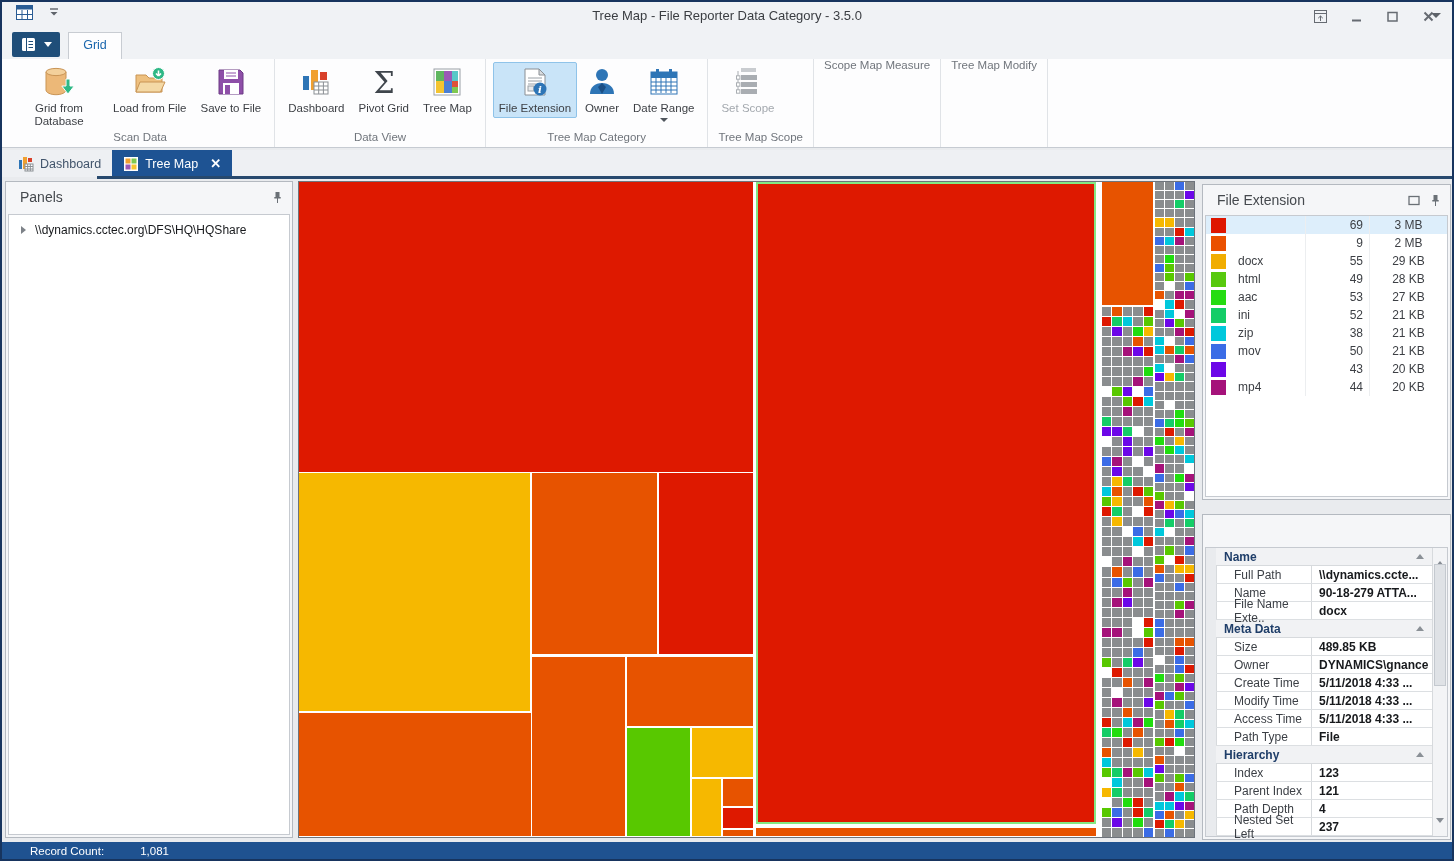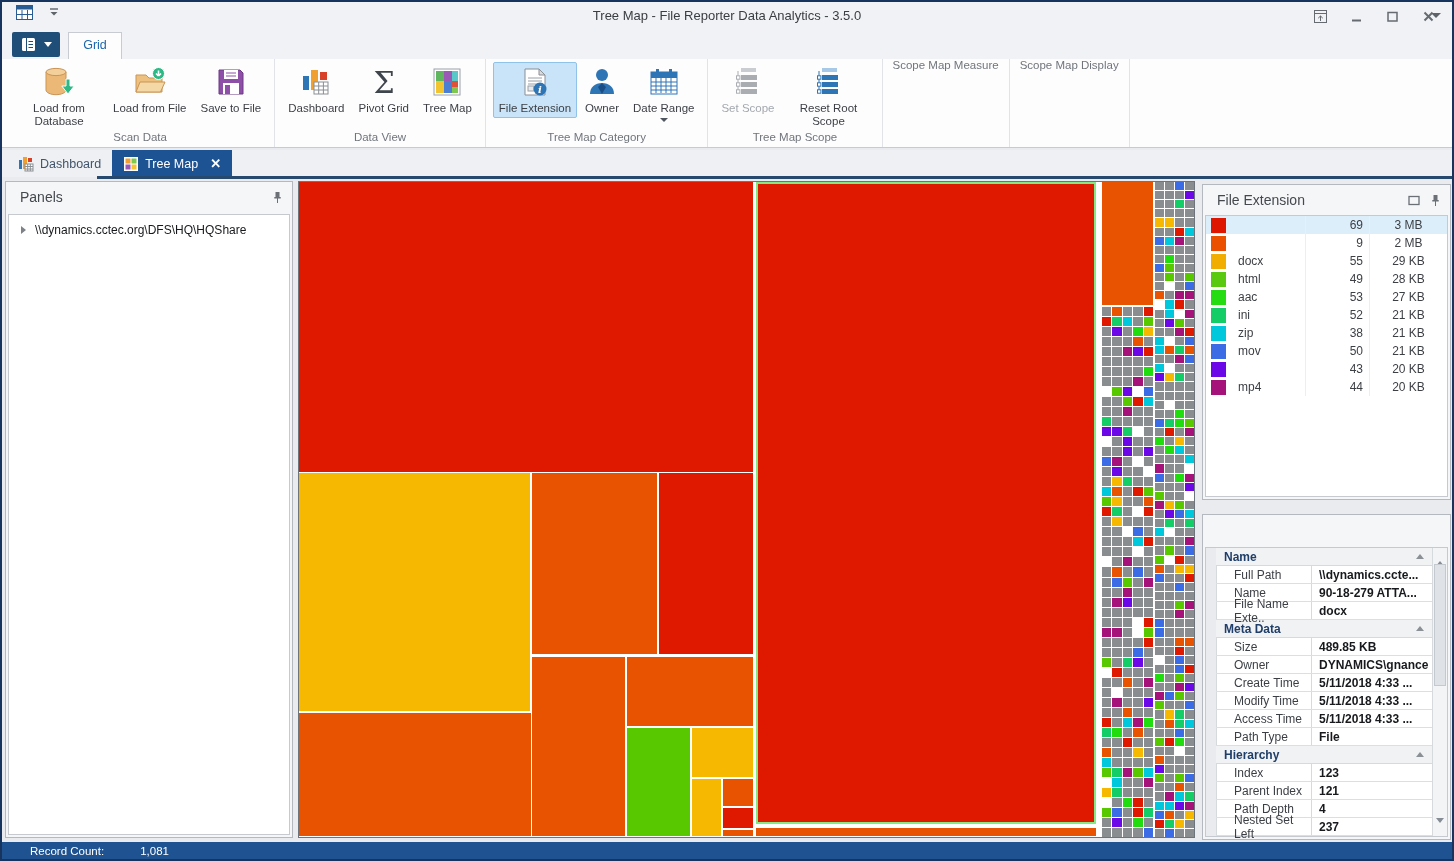--- a/index.html
+++ b/index.html
@@ -115,21 +115,21 @@
             <path d="M6 5v10M11.5 5v10M0 9.5h17" stroke="#2a5c94" fill="none"></path>
           </svg>
       </span>
       <span>
         <svg width="10" height="9" viewBox="0 0 10 9">
             <path d="M1 1h8" stroke="#5f646b" stroke-width="1.4"></path>
             <path d="M1.5 4l3.5 3.5L8.5 4z" fill="#5f646b"></path>
           </svg>
       </span>
     </div>
-    <div class="tb-title">Tree Map - File Reporter Data Analytics - 3.5.0</div>
+    <div class="tb-title">Tree Map - File Reporter Data Category - 3.5.0</div>
     <div class="tb-controls">
       <span>
         <svg width="15" height="15" viewBox="0 0 15 15" stroke="#666b72" fill="none">
             <rect x="1.5" y="1.5" width="12" height="12"></rect>
             <path d="M1.5 4.5h12"></path>
             <path d="M7.5 12V7M5.2 9.2L7.5 7l2.3 2.2"></path>
           </svg>
       </span>
       <span>
         <svg width="13" height="13" viewBox="0 0 13 13">
@@ -167,21 +167,21 @@
       <div class="rgroup">
         <div class="rgroup-content">
           <div class="rbtn">
             <span class="ric">
               <svg width="32" height="32" viewBox="0 0 32 32">
                 <path d="M3 6v18c0 2.6 4.5 4.7 10 4.7s10-2.1 10-4.7V6" fill="#ecb878" stroke="#c99455"></path>
                 <ellipse cx="13" cy="6" rx="10" ry="3.6" fill="#f3d09b" stroke="#c99455"></ellipse>
                 <path d="M23 13v7h-4.2l6.2 8 6.2-8H27v-7z" fill="#2eb886" stroke="#fff"></path>
               </svg>
             </span>
-            <span class="rlabel">Load from Database</span>
+            <span class="rlabel">Grid from Database</span>
           </div>
           <div class="rbtn">
             <span class="ric">
               <svg width="32" height="32" viewBox="0 0 32 32">
                 <path d="M2 9h10l3 3h13v14H2z" fill="#eec07f" stroke="#c99455"></path>
                 <path d="M2 26l4-10h25l-4.5 10z" fill="#f4d9a6" stroke="#c99455"></path>
                 <circle cx="24.5" cy="7.5" r="6" fill="#2eb886" stroke="#fff"></circle>
                 <path d="M24.5 4.5v5.5m0 0l-2.5-2.5m2.5 2.5l2.5-2.5" stroke="#fff" fill="none" stroke-width="1.6"></path>
               </svg>
             </span>
@@ -293,43 +293,28 @@
                 <rect x="9" y="9" width="16" height="5" fill="#a9adb2"></rect>
                 <rect x="9" y="16" width="16" height="5" fill="#a9adb2"></rect>
                 <rect x="9" y="23" width="16" height="5" fill="#a9adb2"></rect>
                 <rect x="4.5" y="9.8" width="3.4" height="3.4" fill="#fff" stroke="#a9adb2"></rect>
                 <rect x="4.5" y="16.8" width="3.4" height="3.4" fill="#fff" stroke="#a9adb2"></rect>
                 <rect x="4.5" y="23.8" width="3.4" height="3.4" fill="#fff" stroke="#a9adb2"></rect>
               </svg>
             </span>
             <span class="rlabel">Set Scope</span>
           </div>
-          <div class="rbtn">
-            <span class="ric">
-              <svg width="32" height="32" viewBox="0 0 32 32">
-                <rect x="9" y="2" width="15" height="4" fill="#a8c8e8"></rect>
-                <path d="M6 5v20" stroke="#2e75b6" fill="none"></path>
-                <rect x="9" y="9" width="16" height="5" fill="#2e75b6"></rect>
-                <rect x="9" y="16" width="16" height="5" fill="#2e75b6"></rect>
-                <rect x="9" y="23" width="16" height="5" fill="#2e75b6"></rect>
-                <rect x="4.5" y="9.8" width="3.4" height="3.4" fill="#fff" stroke="#2e75b6"></rect>
-                <rect x="4.5" y="16.8" width="3.4" height="3.4" fill="#fff" stroke="#2e75b6"></rect>
-                <rect x="4.5" y="23.8" width="3.4" height="3.4" fill="#fff" stroke="#2e75b6"></rect>
-              </svg>
-            </span>
-            <span class="rlabel">Reset Root Scope</span>
-          </div>
         </div>
         <div class="rgroup-label">Tree Map Scope</div>
       </div>
       <div class="rgroup">
         <div class="rgroup-label">Scope Map Measure</div>
       </div>
       <div class="rgroup">
-        <div class="rgroup-label">Scope Map Display</div>
+        <div class="rgroup-label">Tree Map Modify</div>
       </div>
     </div>
 
   <div class="tabbar" id="doc-tabs">
       <div class="dtab">
         <span>
           <svg width="16" height="16" viewBox="0 0 16 16">
             <rect x="1" y="4" width="3" height="9" fill="#2e75b6"></rect>
             <rect x="5" y="1" width="4" height="12" fill="#f0a030"></rect>
             <rect x="10" y="2" width="4" height="4" fill="#d8402a"></rect>

